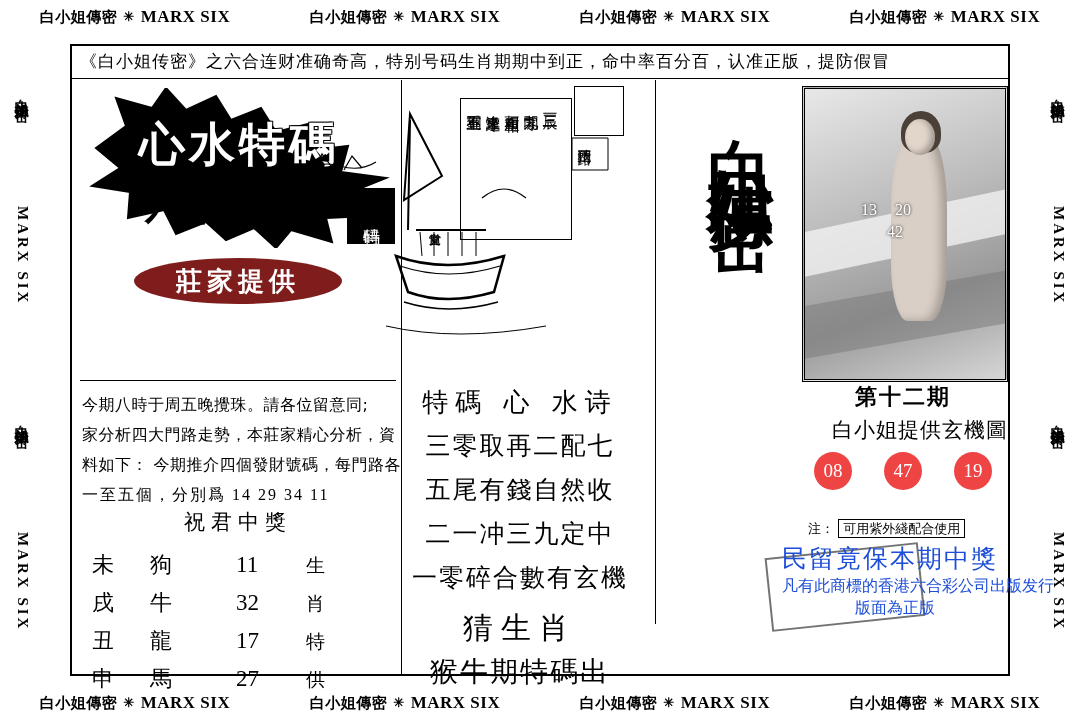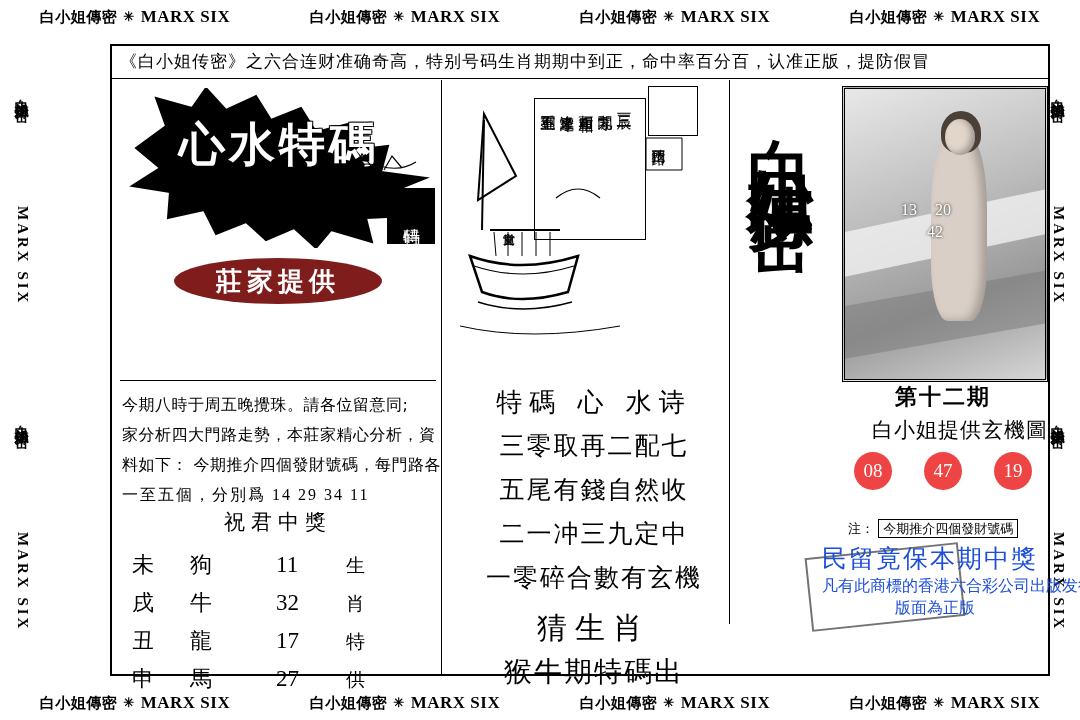--- a/index.html
+++ b/index.html
@@ -80,21 +80,20 @@
   
   .frame {
     position: absolute;
     left: 70px;
     top: 44px;
     width: 940px;
     height: 632px;
     border: 2px solid #000;
     box-sizing: border-box;
     background: #fff;
-    margin-left: 40px;
   }
 
   .headline {
     position: absolute;
     top: 4px;
     left: 8px;
     width: 920px;
     font-size: 17px;
     font-family: "DejaVu Sans", sans-serif;
     letter-spacing: 1px;
@@ -140,21 +139,21 @@
     font-family: "DejaVu Sans", sans-serif;
     letter-spacing: 4px;
     color: #fff;
     text-shadow: 1px 1px 0 #000, -1px -1px 0 #000, 1px -1px 0 #000, -1px 1px 0 #000;
   }
   .sb-text2 {
     position: absolute;
     left: 30px;
     top: 96px;
     width: 230px;
-    text-align: right;
+    text-align: center;
     font-size: 42px;
     font-weight: bold;
     font-family: "DejaVu Sans", sans-serif;
     letter-spacing: 6px;
     color: #000;
   }
   .seal {
     position: absolute;
     left: 275px;
     top: 108px;
@@ -242,21 +241,21 @@
     font-size: 22px;
   }
   .zrow .c1 { width: 58px; }
   .zrow .c2 { width: 86px; }
   .zrow .c3 { width: 70px; font-family: "Liberation Serif", serif; font-size: 23px; }
   .zrow .c4 { width: 70px; font-size: 19px; }
 
   
   .col-mid {
     position: absolute;
-    left: 348px;
+    left: 314px;
     top: 34px;
     width: 270px;
     height: 544px;
     border-right: 1.5px solid #000;
     box-sizing: border-box;
   }
   .mid-art {
     position: absolute;
     left: 0;
     top: 0;
@@ -684,21 +683,21 @@
       <div class="provide">白小姐提供玄機圖</div>
 
       <div class="balls">
         <div class="ball">08</div>
         <div class="ball">47</div>
         <div class="ball">19</div>
       </div>
 
       <div class="note">
         <span>注：</span>
-        <span class="boxed">今期推介四個發財號碼</span>
+        <span class="boxed">可用紫外綫配合使用</span>
       </div>
 
       <div class="stamp"></div>
 
       <div class="overlay-txt">
         <div class="big">民留竟保本期中獎</div>
         <div class="sm">凡有此商標的香港六合彩公司出版发行</div>
         <div class="sm">版面為正版</div>
       </div>
     </div>

